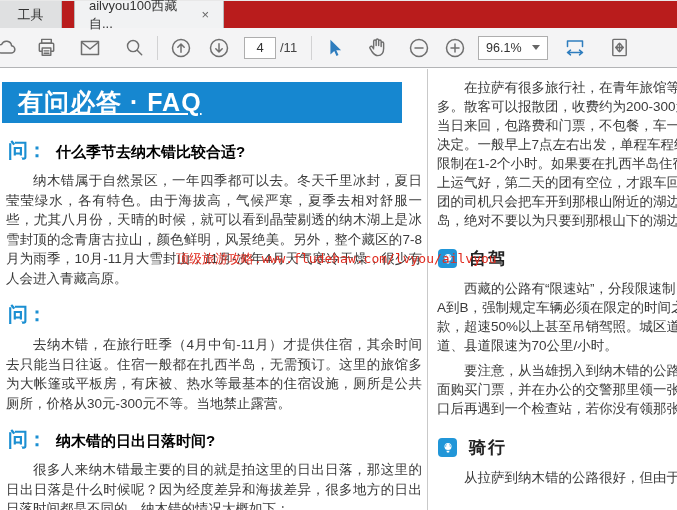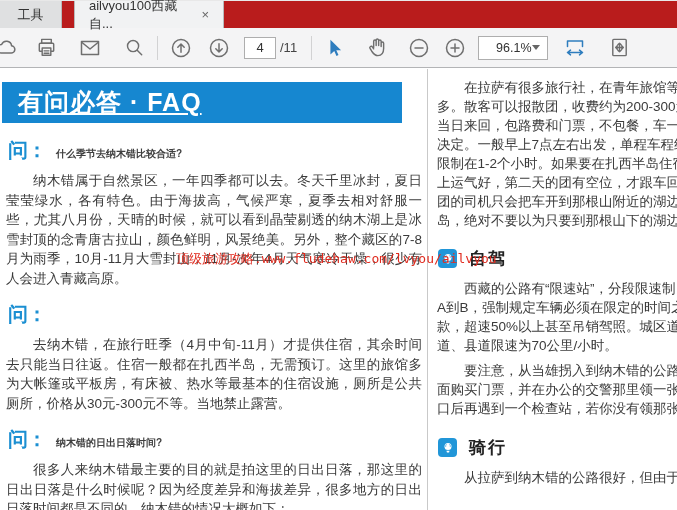--- a/index.html
+++ b/index.html
@@ -16,36 +16,36 @@
   
   .toolbar { height:40px; background:#f4f4f5; border-bottom:1px solid #b3b4b6;
     display:flex; align-items:center; }
   .tbtn { width:30px; height:30px; display:flex; align-items:center; justify-content:center; flex:0 0 auto; }
   .tbtn svg { stroke:#6f6f6f; fill:none; stroke-width:1.5; stroke-linecap:round; stroke-linejoin:round; }
   .tsep { width:1px; height:24px; background:#d2d2d3; margin:0 8px; flex:0 0 auto; }
   .pagebox { width:32px; height:22px; border:1px solid #aeaeae; background:#fff; text-align:center;
     font-size:13px; color:#333; margin:0 4px 0 10px; font-family:"Liberation Sans",sans-serif; }
   .pagetotal { font-size:13px; color:#444; margin-right:6px; }
   .zoombox { width:70px; height:24px; border:1px solid #aeaeae; background:#fff; display:flex;
-    align-items:center; justify-content:space-between; padding:0 17px; margin:0 12px 0 8px; }
+    align-items:center; justify-content:space-between; padding:0 7px; margin:0 12px 0 8px; }
   .zoombox .zval { font-size:12.5px; color:#333; }
   .caret { width:0; height:0; border-left:4px solid transparent; border-right:4px solid transparent;
     border-top:5px solid #666; }
   .cuticon { margin-left:-9px; }
 
   
   .page { position:absolute; left:0; top:69px; width:677px; height:441px; background:#fff; overflow:hidden; }
   .coldivider { position:absolute; left:427px; top:0; width:1px; height:100%; background:#c9c9c9; }
 
   .leftcol { position:absolute; left:0; top:0; width:427px; height:100%; overflow:hidden; }
   .banner { margin:13px 0 0 2px; width:400px; height:41px; background:#1687d0; color:#fff;
     font-size:25px; font-weight:bold; line-height:41px; padding-left:16px; letter-spacing:1px;text-decoration:underline; }
   .qrow { display:flex; align-items:baseline; margin:14px 0 0 8px; }
   .qmark { color:#1b8fd2; font-size:20px; font-weight:bold; margin-right:10px; letter-spacing:-1px; }
-  .qtext { color:#404040; font-size:10px; font-weight:bold; }
+  .qtext { color:#000000; font-size:15px; font-weight:bold; }
   .answer { margin:7px 6px 0 6px; width:416px; font-size:13.5px; line-height:19.5px; color:#3a3a3a;
     text-align:justify; text-indent:2em; }
 
   .rightcol { position:absolute; left:428px; top:0; width:249px; height:100%; overflow:hidden; }
   .sectitle { display:flex; align-items:center; margin:10px 0 0 10px; }
   .secicon { width:19px; height:19px; background:#2196d8; border-radius:4px; display:flex;
     align-items:center; justify-content:center; margin-right:12px; flex:0 0 auto; }
   .sectitle .stx { font-size:17px; font-weight:bold; color:#222; letter-spacing:2px; }
   .rline { font-size:13.5px; line-height:19px; color:#3a3a3a; white-space:nowrap; overflow:hidden;
     margin-left:9px; width:240px; }

